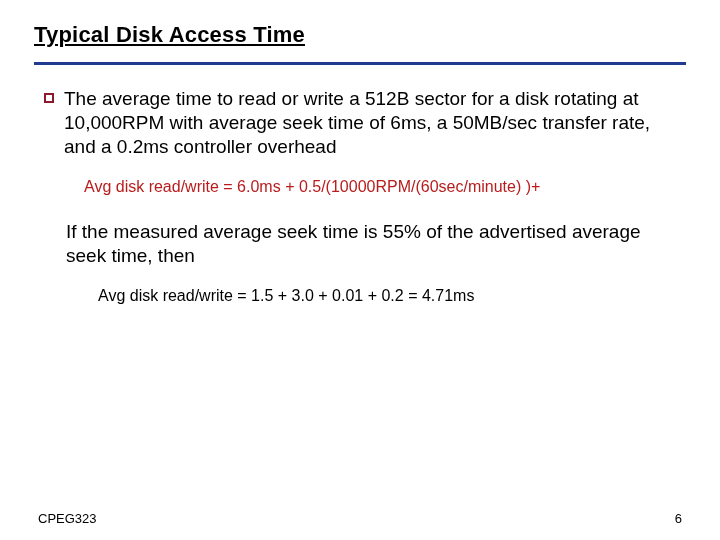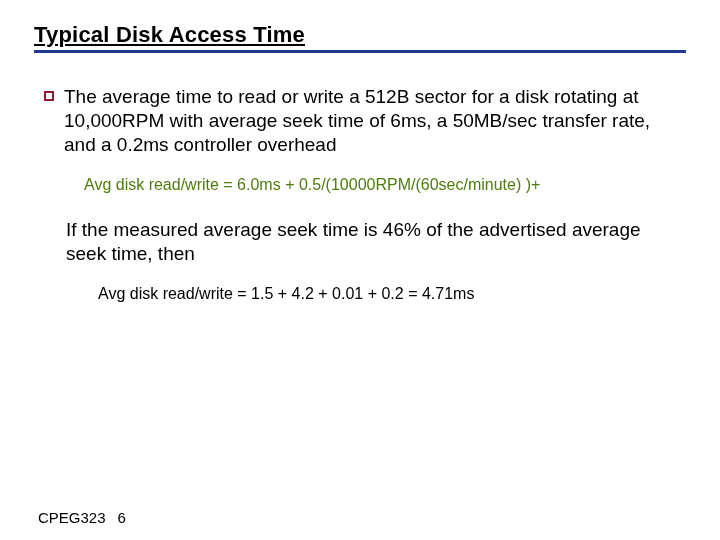--- a/index.html
+++ b/index.html
@@ -7,31 +7,31 @@
     width: 720px;
     height: 540px;
     background: #ffffff;
     font-family: Arial, Helvetica, sans-serif;
     position: relative;
     overflow: hidden;
   }
   .title-bar {
     margin: 22px 34px 0 34px;
     border-bottom: 3px solid #1f3b8f;
-    padding-bottom: 2px;
+    padding-bottom: 14px;
   }
   .title-text {
     font-size: 22px;
     font-weight: bold;
     color: #000;
     text-decoration: underline;
     letter-spacing: 0.2px;
   }
   .content {
-    padding: 32px 44px 0 44px;
+    padding: 22px 44px 0 44px;
   }
   .bullet-block {
     display: flex;
     align-items: flex-start;
     margin-bottom: 18px;
   }
   .bullet-block.indent1 {
     margin-left: 0px;
   }
   .bullet-block.indent2 {
@@ -47,66 +47,66 @@
   }
   .body-text {
     font-size: 19px;
     line-height: 1.25;
     color: #000;
   }
   .calc-block {
     margin: 8px 0 22px 40px;
     font-size: 16px;
     line-height: 1.35;
-    color: #4d7c0f;
+    color: #b91c1c;
   }
   .calc-block2 {
     margin: 0 0 20px 54px;
     font-size: 16px;
     line-height: 1.35;
     color: #000;
   }
   .mid-text {
     margin: 0 0 18px 22px;
     font-size: 19px;
     line-height: 1.25;
     color: #000;
   }
   .footer {
     position: absolute;
     bottom: 14px;
     left: 38px;
     right: 38px;
     display: flex;
-    font-size: 15px;
+    justify-content: space-between;
+    font-size: 13px;
     color: #000;
-    gap: 12px;
   }
 </style>
 </head>
 <body>
 
 <div class="title-bar">
   <span class="title-text">Typical Disk Access Time</span>
 </div>
 
 <div class="content">
 
   <div class="bullet-block indent1">
     <div class="square-bullet"></div>
     <div class="body-text">The average time to read or write a 512B sector for a disk rotating at 10,000RPM with average seek time of 6ms, a 50MB/sec transfer rate, and a 0.2ms controller overhead</div>
   </div>
 
   <div class="calc-block">
     <div>Avg disk read/write = 6.0ms + 0.5/(10000RPM/(60sec/minute) )+</div>
   </div>
 
-  <div class="mid-text">If the measured average seek time is 46% of the advertised average seek time, then</div>
+  <div class="mid-text">If the measured average seek time is 55% of the advertised average seek time, then</div>
 
-  <div class="calc-block2">Avg disk read/write =  1.5 + 4.2 + 0.01 + 0.2  =  4.71ms</div>
+  <div class="calc-block2">Avg disk read/write =  1.5 + 3.0 + 0.01 + 0.2  =  4.71ms</div>
 
 
 </div>
 
 <div class="footer">
   <span>CPEG323</span>
   <span>6</span>
 </div>
 
 </body></html>

